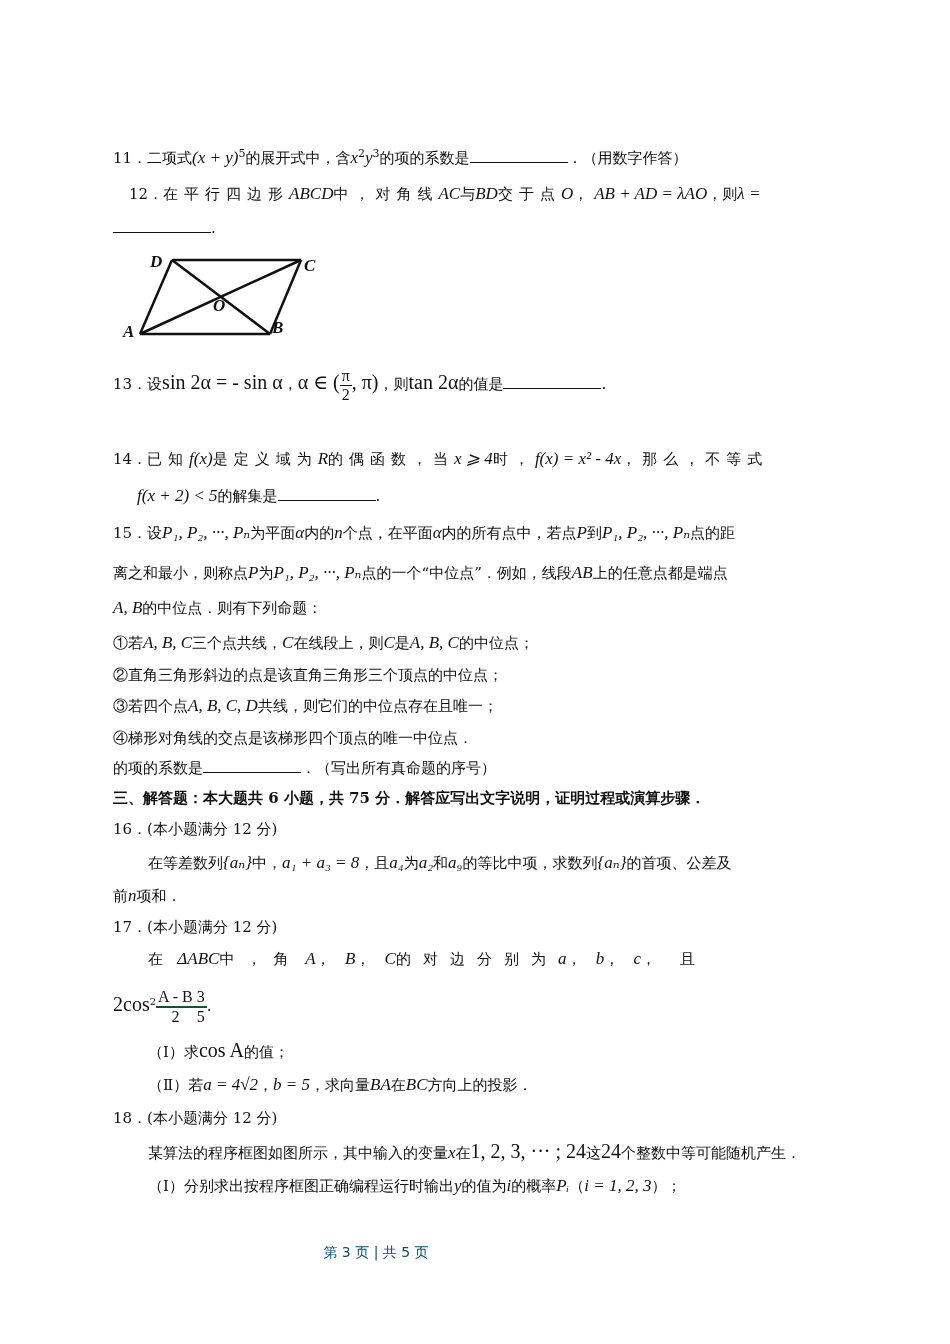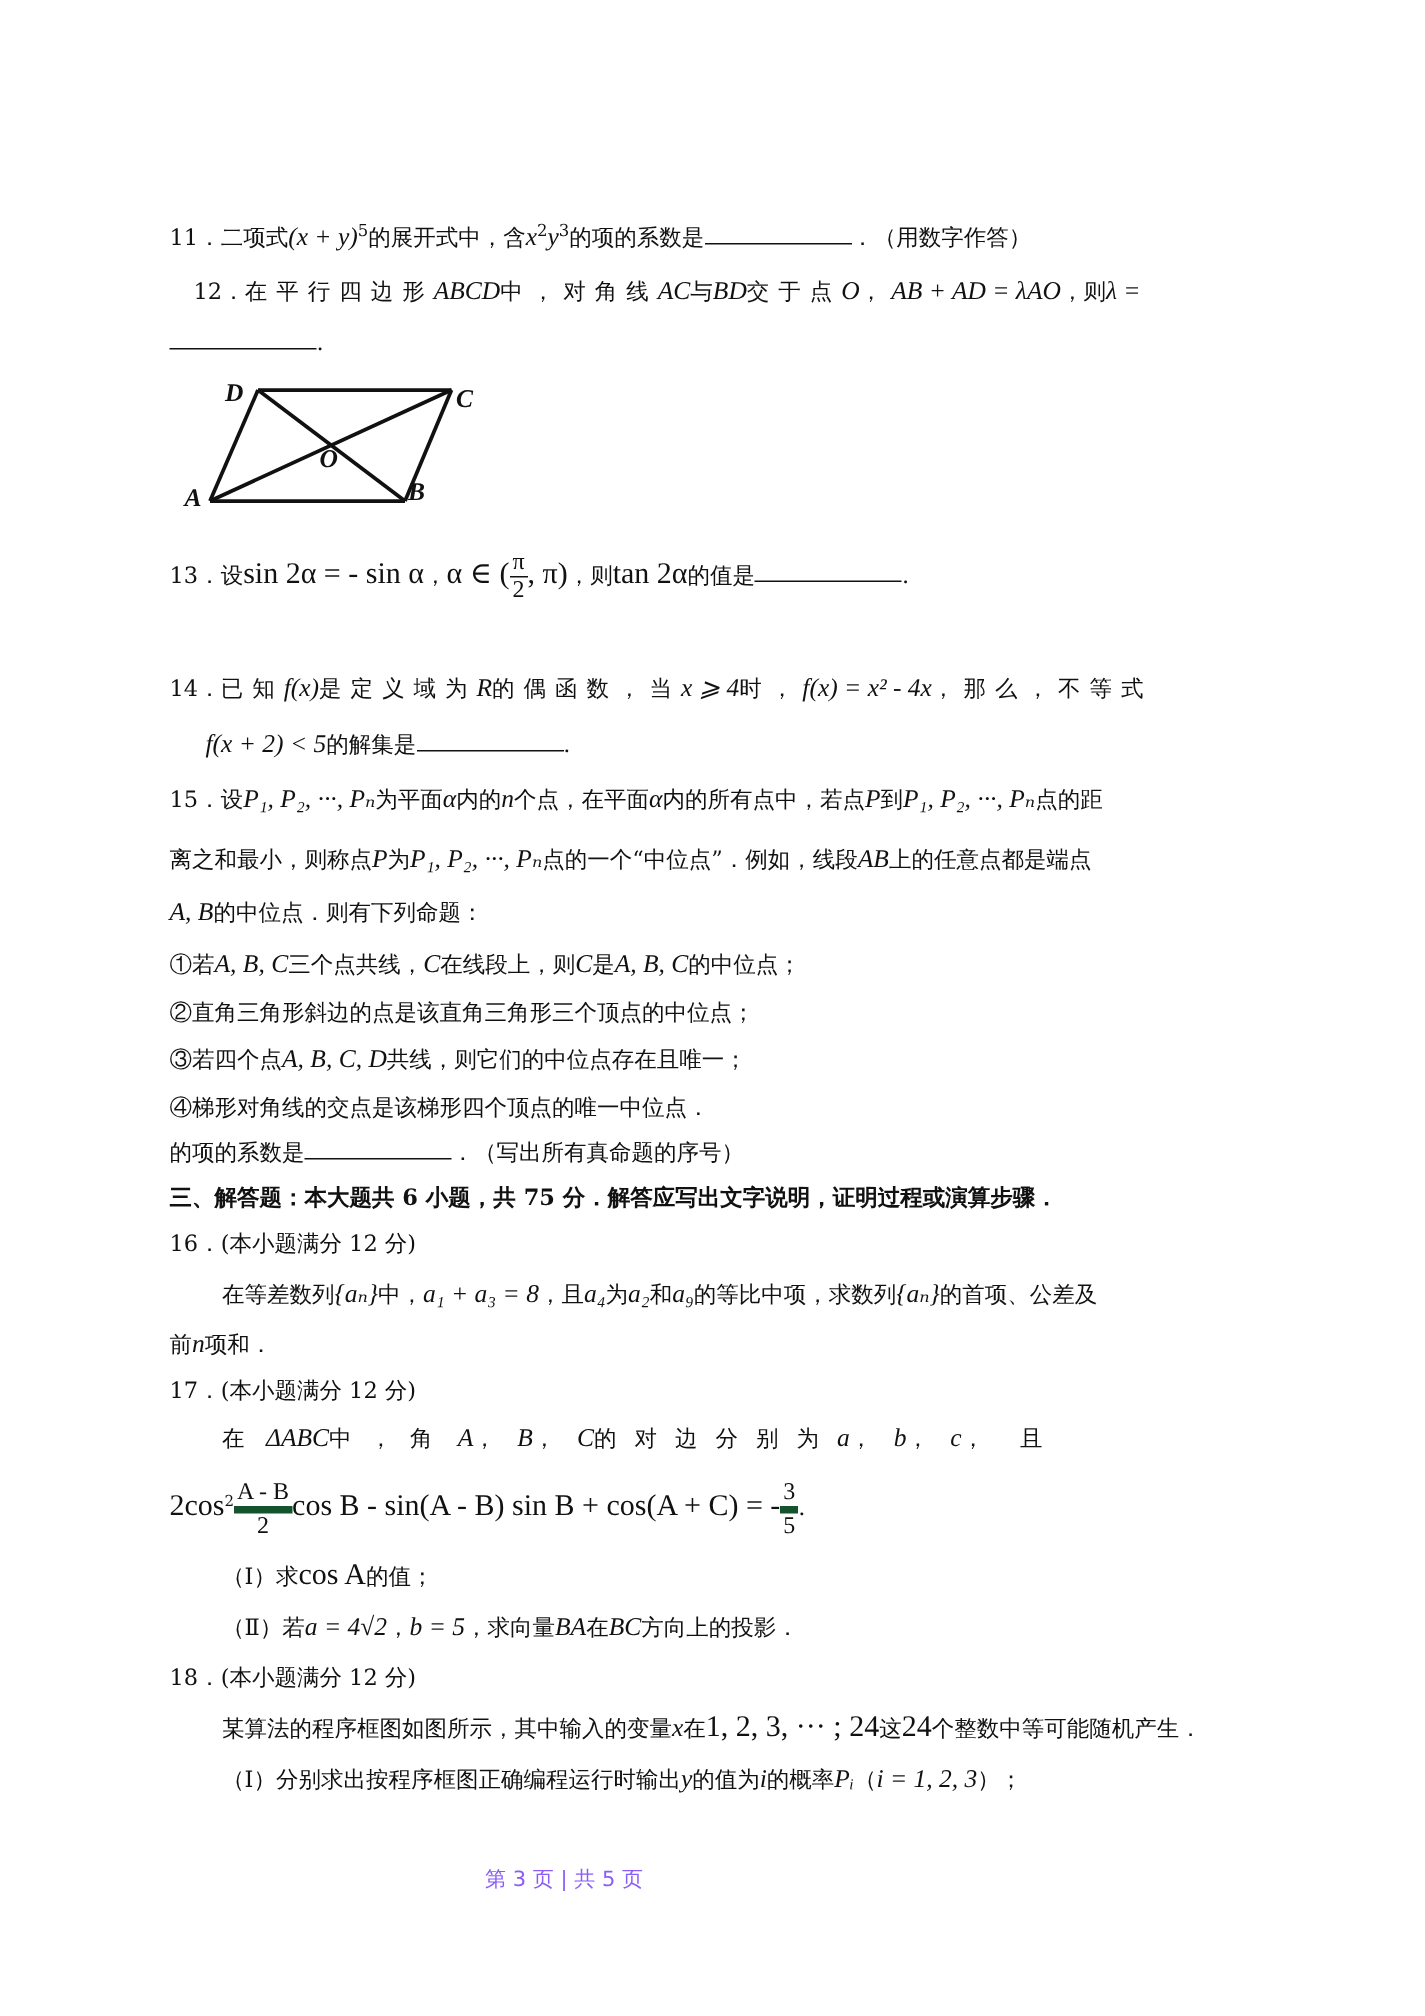--- a/index.html
+++ b/index.html
@@ -12,23 +12,23 @@
   .line {
     position: absolute; left: 113px; white-space: nowrap;
     line-height: 22px;
   }
   .ind { left: 148px; }
   .m { font-family: "Liberation Serif", "DejaVu Serif", serif; font-style: italic; font-size: 17px; }
   .mr { font-family: "Liberation Serif", "DejaVu Serif", serif; font-size: 20px; }
   .blank { display: inline-block; border-bottom: 1px solid #111; height: 16px; vertical-align: baseline; }
   .bold { font-weight: bold; }
   .frac { display: inline-block; vertical-align: middle; text-align: center; font-family: "Liberation Serif", serif; font-size: 16px; line-height: 18px; }
-  .frac .num { display: block; border-bottom: 5px solid #14532d; padding: 0 2px; }
+  .frac .num { display: block; border-bottom: 2px solid #14532d; padding: 0 2px; }
   .frac .den { display: block; padding: 0 2px; }
-  .footer { position: absolute; top: 1244px; left: 0; width: 752px; text-align: center; font-family: "DejaVu Sans", sans-serif; font-size: 14px; color: #8b5cf6; }
+  .footer { position: absolute; top: 1244px; left: 0; width: 752px; text-align: center; font-family: "DejaVu Sans", sans-serif; font-size: 14px; color: #0c4a6e; }
   .diagram { position: absolute; left: 118px; top: 250px; }
   .wide { letter-spacing: 6px; }
   .wide2 { letter-spacing: 12px; }
 </style>
 </head>
 <body>
 
 <div class="line" style="top:143px;">
   <span>11．</span><span>二项式</span><span class="m">(x + y)</span><sup style="font-size:11px">5</sup><span>的展开式中，含</span><span class="m">x</span><sup style="font-size:11px">2</sup><span class="m">y</span><sup style="font-size:11px">3</sup><span>的项的系数是</span><span class="blank" style="width:98px"></span><span>．（用数字作答）</span>
 </div>
@@ -106,21 +106,21 @@
   <span>前</span><span class="m">n</span><span>项和．</span>
 </div>
 
 <div class="line" style="top:916px;">
   <span>17．</span><span>(本小题满分 12 分)</span>
 </div>
 <div class="line ind" style="top:948px;">
   <span>在</span>&nbsp;&nbsp;&nbsp;<span class="m">ΔABC</span><span class="wide2">中，角</span>&nbsp;<span class="m">A</span>，&nbsp;&nbsp;&nbsp;<span class="m">B</span>，&nbsp;&nbsp;&nbsp;<span class="m">C</span><span class="wide2">的对边分别为</span><span class="m">a</span>，&nbsp;&nbsp;&nbsp;<span class="m">b</span>，&nbsp;&nbsp;&nbsp;<span class="m">c</span>，&nbsp;&nbsp;&nbsp;&nbsp;&nbsp;<span>且</span>
 </div>
 <div class="line" style="top:982px;line-height:40px;">
-  <span class="mr">2cos</span><sup style="font-size:10px">2</sup><span class="frac"><span class="num">A - B</span><span class="den">2</span></span><span class="mr">cos B - sin(A - B) sin B + cos(A + C) = -</span><span class="frac"><span class="num">3</span><span class="den">5</span></span><span>.</span>
+  <span class="mr">2cos</span><sup style="font-size:10px">2</sup><span class="frac"><span class="num">A - B</span><span class="den">2</span></span><span class="frac"><span class="num">3</span><span class="den">5</span></span><span>.</span>
 </div>
 <div class="line ind" style="top:1039px;">
   <span>（Ⅰ）求</span><span class="mr">cos A</span><span>的值；</span>
 </div>
 <div class="line ind" style="top:1074px;">
   <span>（Ⅱ）若</span><span class="m">a = 4√2</span><span>，</span><span class="m">b = 5</span><span>，求向量</span><span class="m">BA</span><span>在</span><span class="m">BC</span><span>方向上的投影．</span>
 </div>
 
 <div class="line" style="top:1107px;">
   <span>18．</span><span>(本小题满分 12 分)</span>

